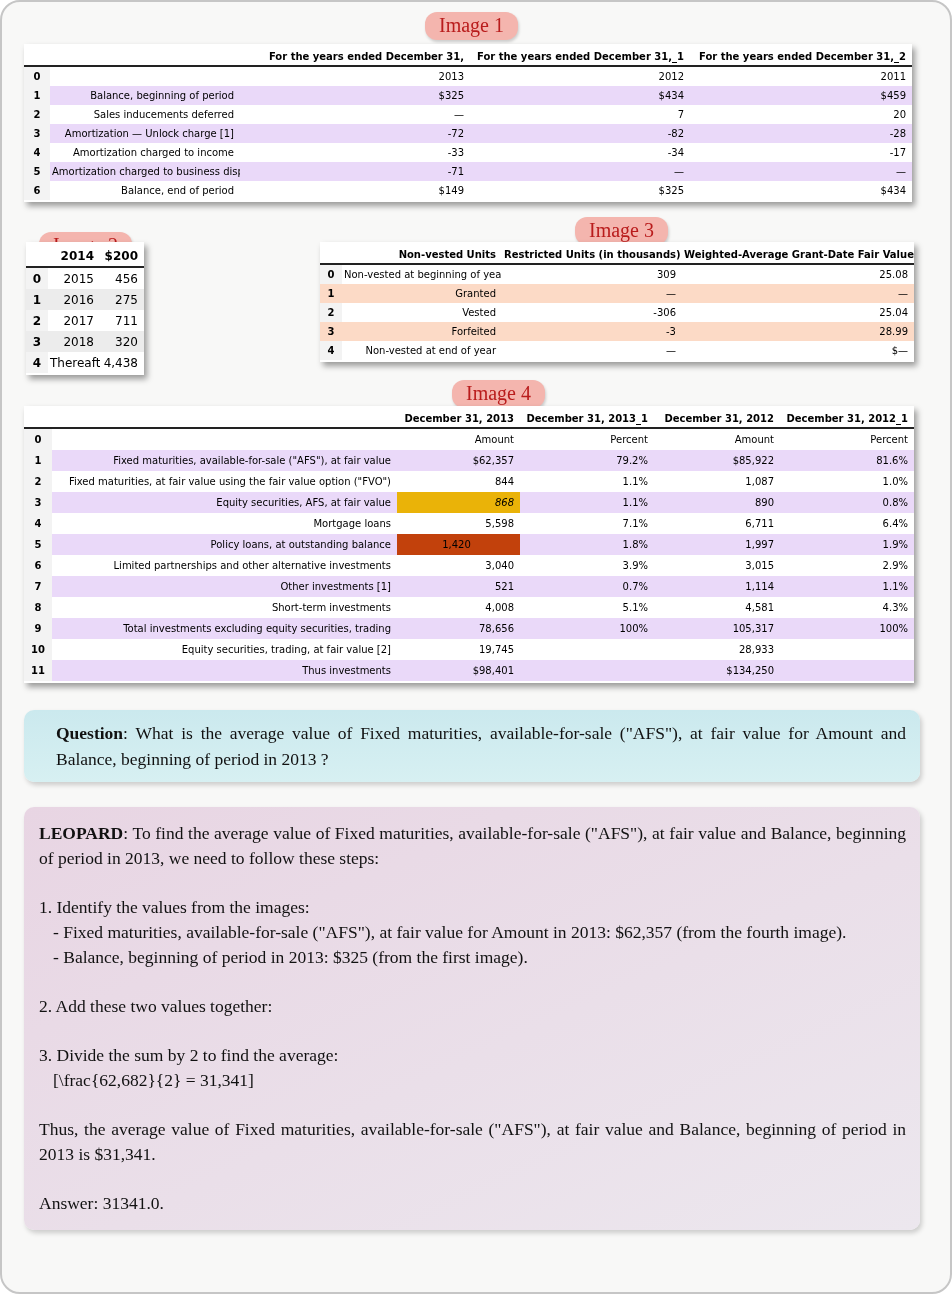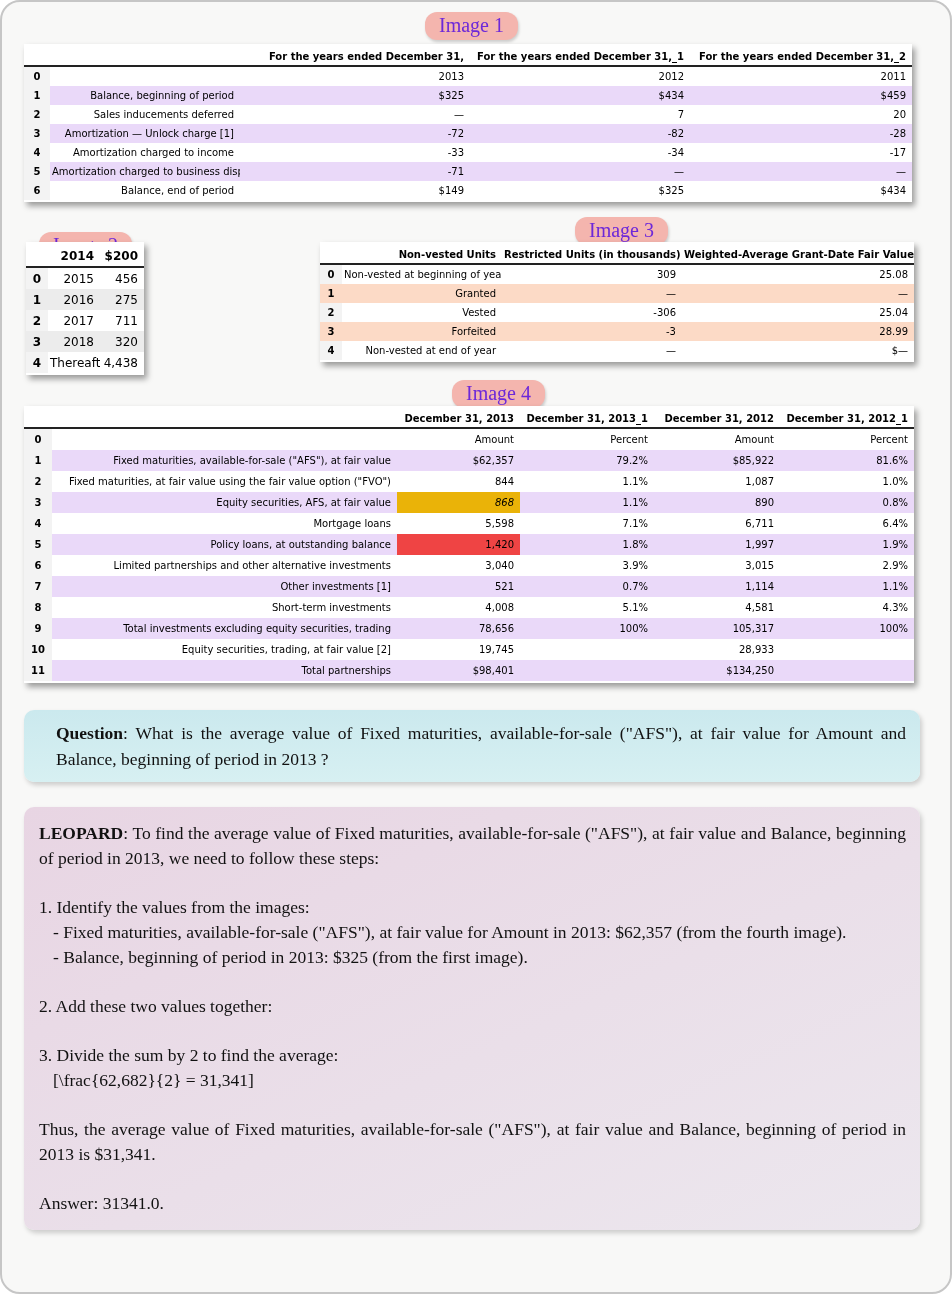--- a/index.html
+++ b/index.html
@@ -5,21 +5,21 @@
   html,body { margin:0; padding:0; background:#ffffff; }
   .page {
     position:relative; width:952px; height:1294px; box-sizing:border-box;
     background:#f8f8f7; border:2px solid #c6c6c6; border-radius:20px;
     overflow:hidden; font-family:"DejaVu Sans", sans-serif;
   }
   
   .badge {
     position:absolute; z-index:1;
     font-family:"Liberation Serif", serif; font-size:20px; line-height:24px;
-    color:#6d28d9; background:#f4b5ae; padding:1px 14px 3px 14px;
+    color:#b91c1c; background:#f4b5ae; padding:1px 14px 3px 14px;
     border-radius:12px; box-shadow:1px 2px 3px rgba(0,0,0,0.18);
   }
   #badge1 { left:423px; top:10px; }
   #badge2 { left:37px;  top:230px; }
   #badge3 { left:573px; top:215px; }
   #badge4 { left:429px; top:378px;margin-left:21px; }
   
   .tbox {
     position:absolute; z-index:2; background:#ffffff;
     box-shadow:3px 4px 6px rgba(0,0,0,0.38);
@@ -302,21 +302,21 @@
             <th class="idx">4</th>
             <td>Mortgage loans</td>
             <td>5,598</td>
             <td>7.1%</td>
             <td>6,711</td>
             <td>6.4%</td>
           </tr>
           <tr>
             <th class="idx">5</th>
             <td style="background: rgb(234, 217, 249);">Policy loans, at outstanding balance</td>
-            <td style="background: #ef4444;">1,420</td>
+            <td style="background: #c2410c; text-align: center;">1,420</td>
             <td style="background: rgb(234, 217, 249);">1.8%</td>
             <td style="background: rgb(234, 217, 249);">1,997</td>
             <td style="background: rgb(234, 217, 249);">1.9%</td>
           </tr>
           <tr>
             <th class="idx">6</th>
             <td>Limited partnerships and other alternative investments</td>
             <td>3,040</td>
             <td>3.9%</td>
             <td>3,015</td>
@@ -349,21 +349,21 @@
           <tr>
             <th class="idx">10</th>
             <td>Equity securities, trading, at fair value [2]</td>
             <td>19,745</td>
             <td></td>
             <td>28,933</td>
             <td></td>
           </tr>
           <tr>
             <th class="idx">11</th>
-            <td style="background: rgb(234, 217, 249);">Total partnerships</td>
+            <td style="background: rgb(234, 217, 249);">Thus investments</td>
             <td style="background: rgb(234, 217, 249);">$98,401</td>
             <td style="background: rgb(234, 217, 249);"></td>
             <td style="background: rgb(234, 217, 249);">$134,250</td>
             <td style="background: rgb(234, 217, 249);"></td>
           </tr>
         </tbody>
       </table>
     </div>
 
   <div class="qbox">

